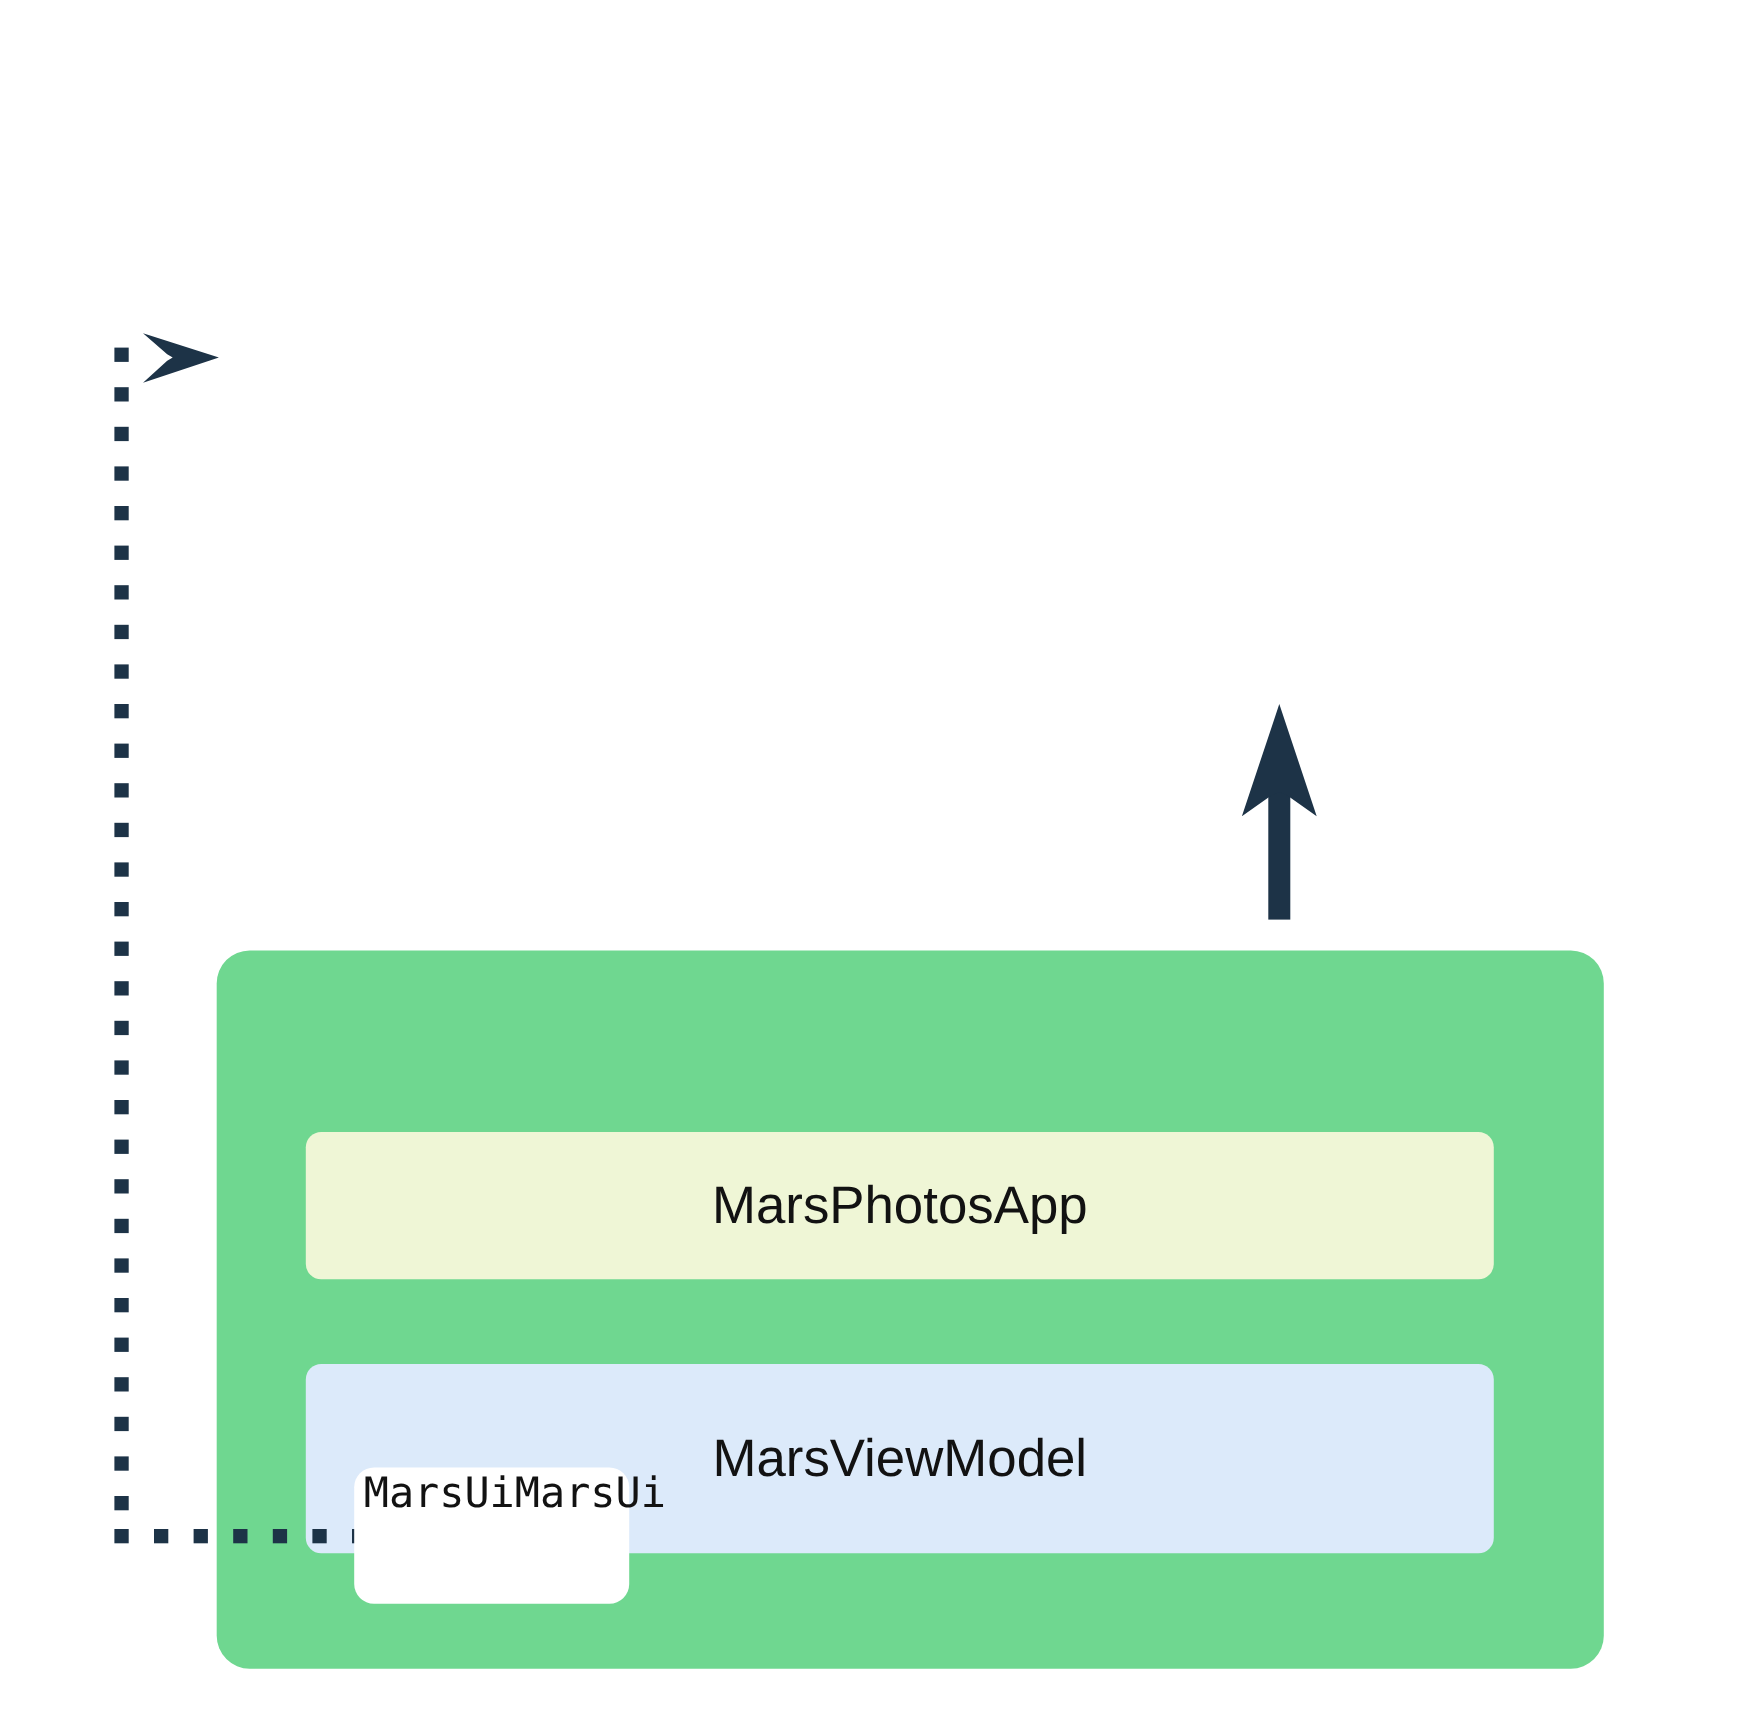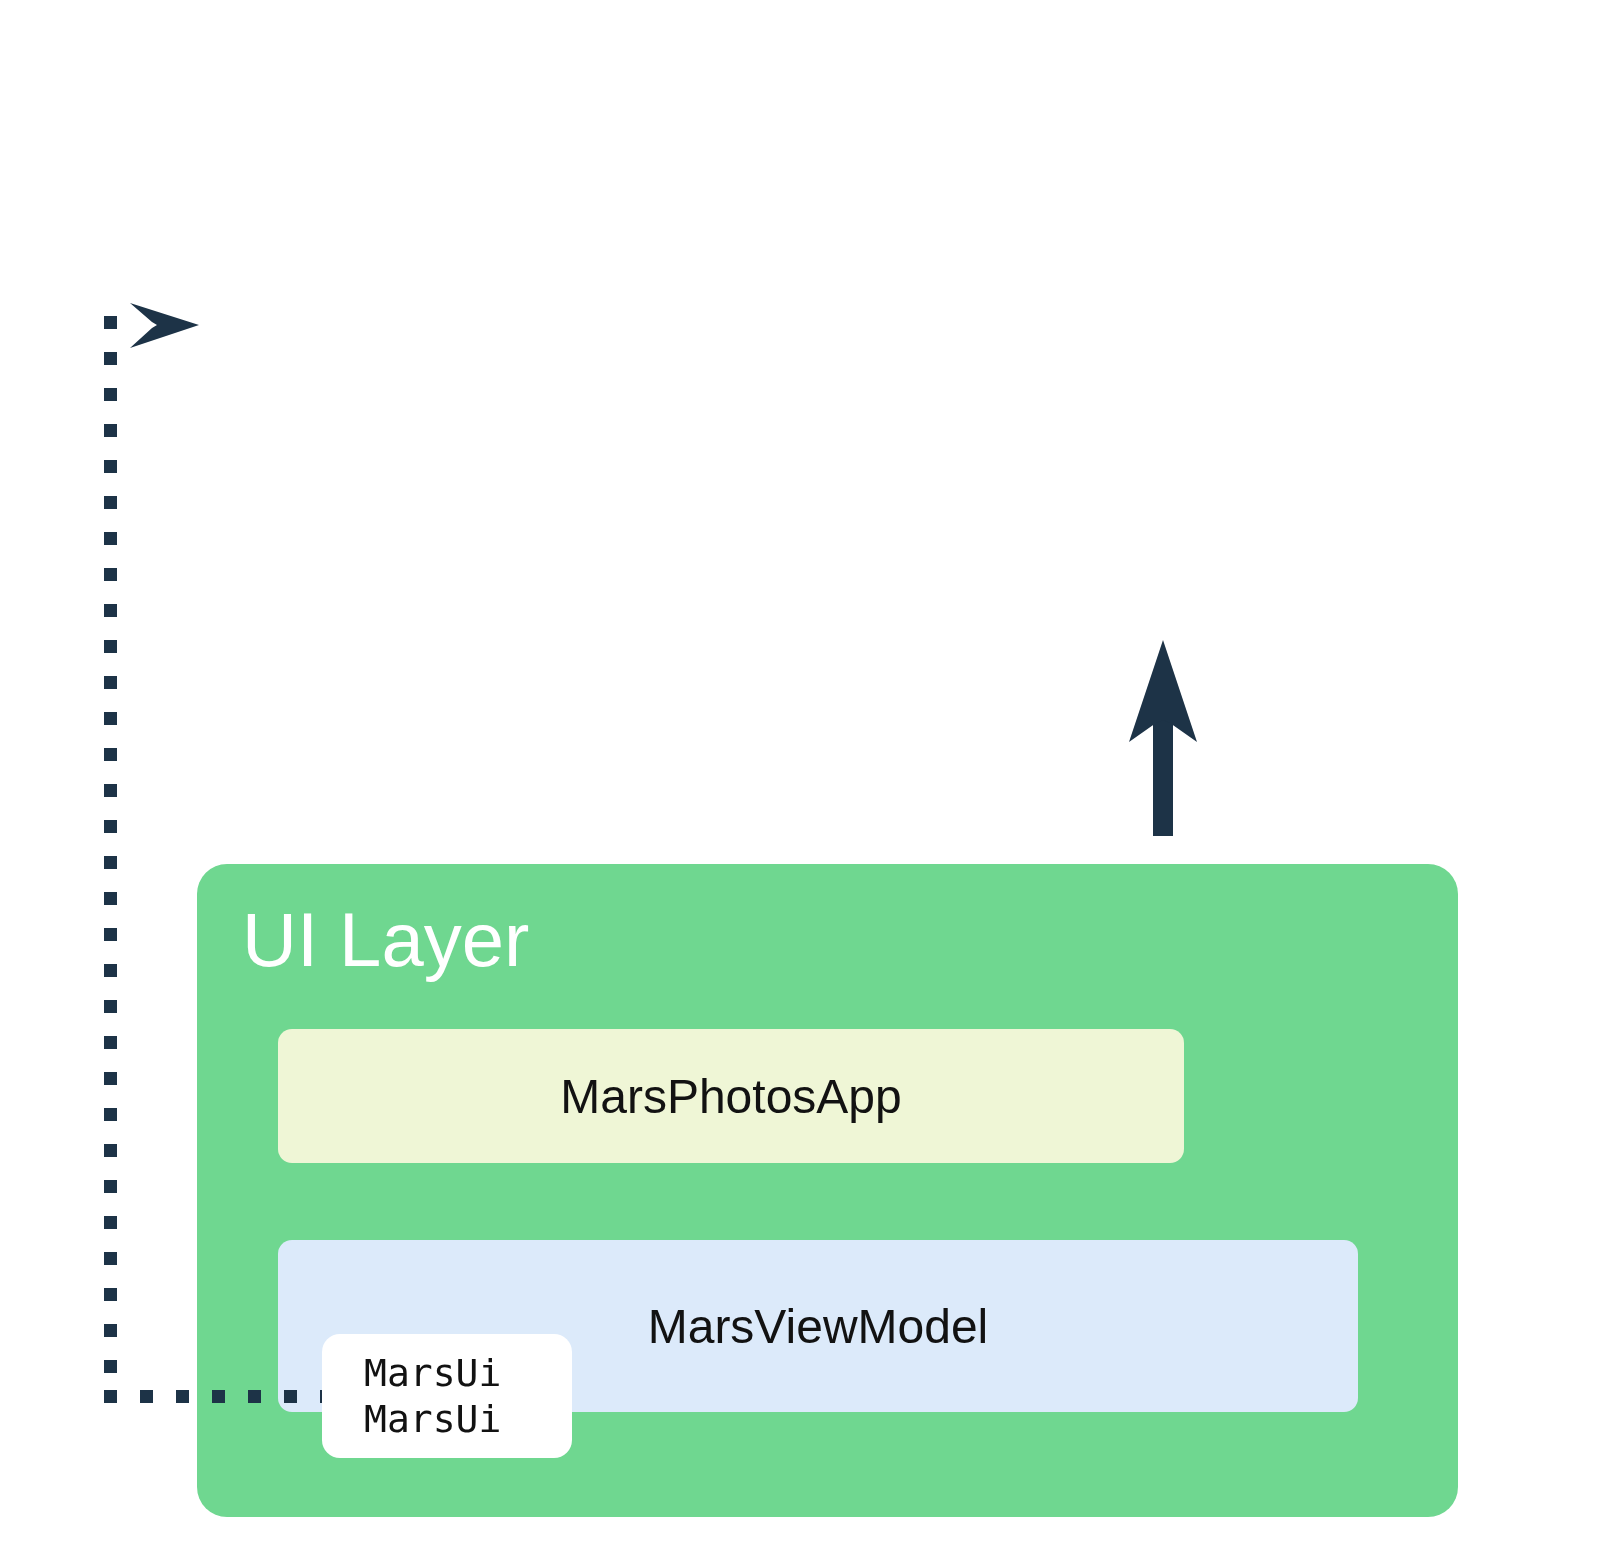--- a/index.html
+++ b/index.html
@@ -70,21 +70,21 @@
   #retrofit-service {
     left: 108px;
     top: 292px;
     width: 1080px;
     height: 134px;
     background: #dceafa;
   }
   #mars-photos-app {
     left: 81px;
     top: 165px;
-    width: 906px;
+    width: 1080px;
     height: 134px;
     background: #eff6d6;
   }
   #mars-view-model {
     left: 81px;
     top: 376px;
     width: 1080px;
     height: 172px;
     background: #dceafa;
   }
@@ -92,21 +92,21 @@
   
   #mars-ui-state {
     position: absolute;
     left: 322px;
     top: 1334px;
     width: 250px;
     height: 124px;
     background: #ffffff;
     border-radius: 18px;
     display: flex;
-    flex-direction: column;
+    flex-direction: row;
     align-items: flex-start;
     justify-content: center;
     padding-left: 42px;
     box-sizing: border-box;
     font-family: "DejaVu Sans Mono", "Liberation Mono", monospace;
     font-size: 38px;
     line-height: 1.22;
     color: #121212;
     z-index: 6;
   }
@@ -186,21 +186,20 @@
                L 130 303
                L 152 322
                L 157 325
                L 152 328
                L 130 348 Z" fill="#1d3347"></path>
     </g>
   </svg>
 
 
   <div class="layer" id="ui-layer">
-    <div class="layer-title">UI Layer</div>
     <div class="component" id="mars-photos-app">MarsPhotosApp</div>
     <div class="component" id="mars-view-model">MarsViewModel</div>
   </div>
 
   <div id="mars-ui-state">
     <span>MarsUi</span>
     <span>MarsUi</span>
   </div>
 
 </div>

